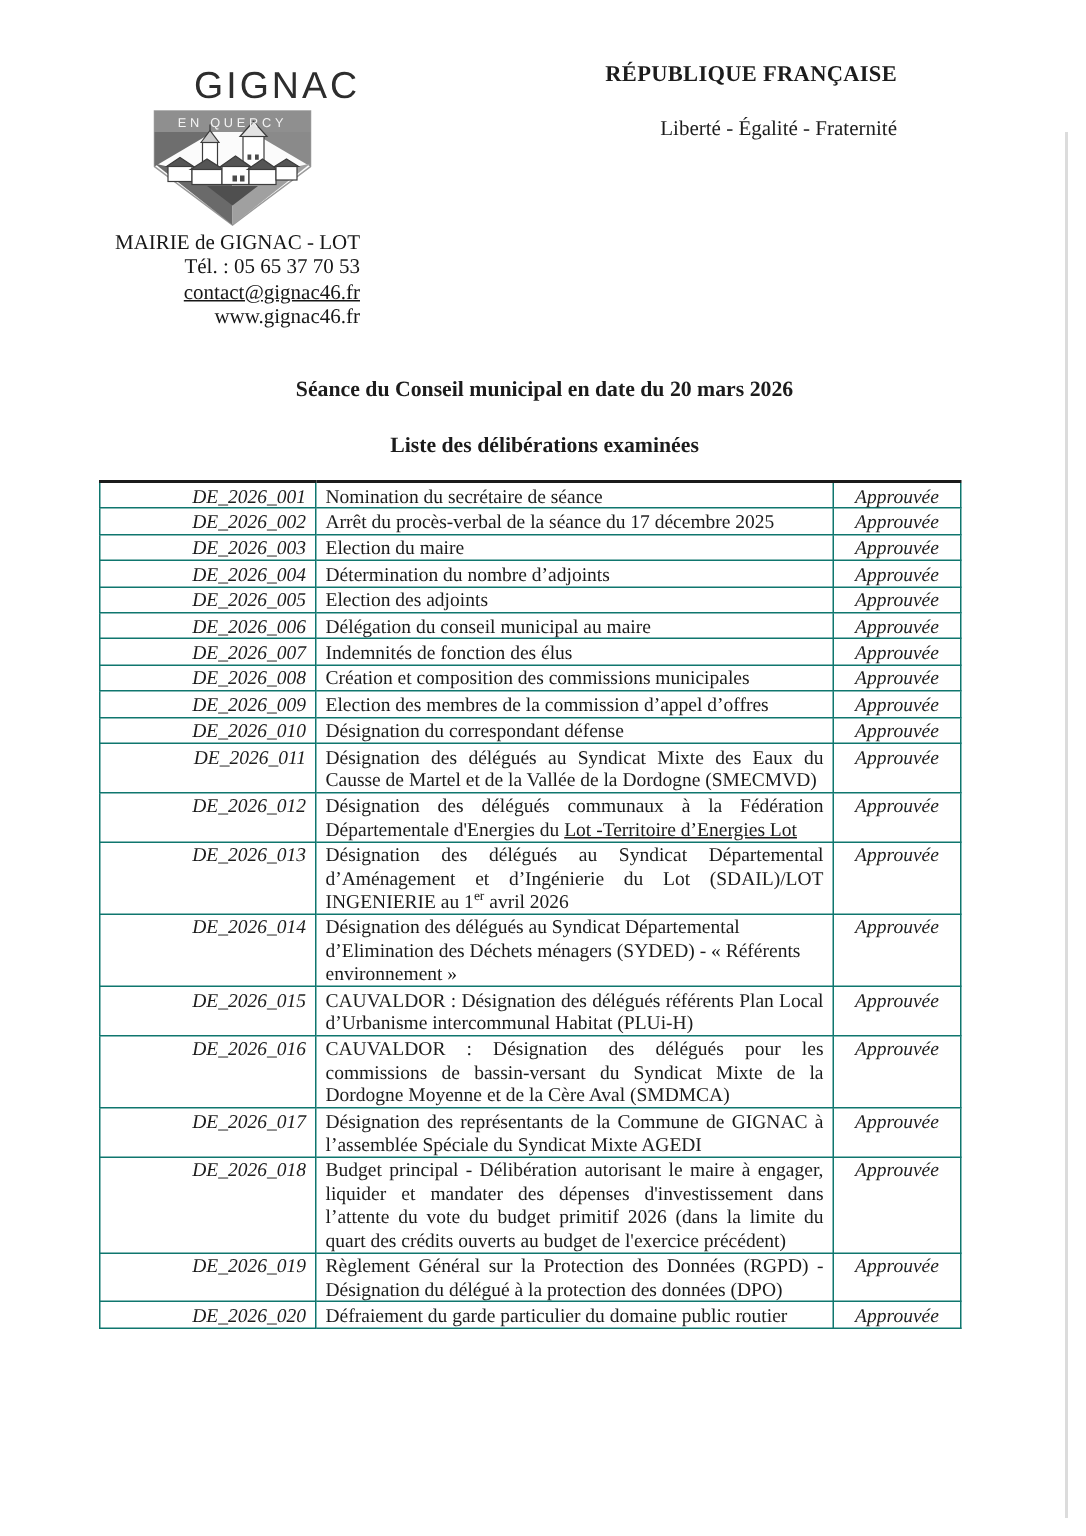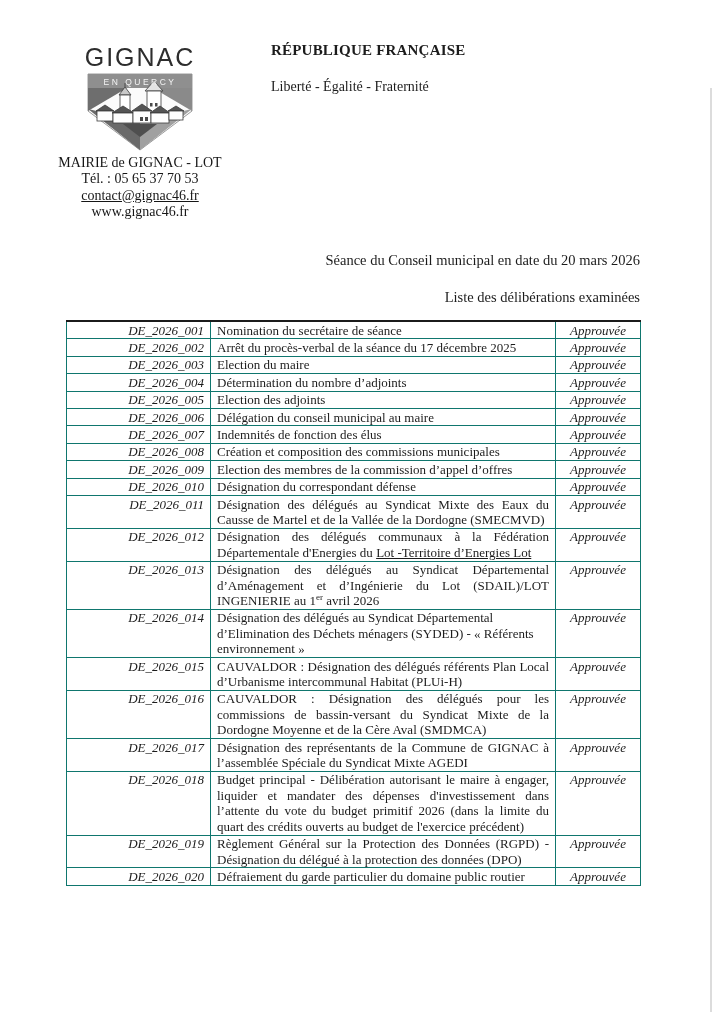--- a/index.html
+++ b/index.html
@@ -2,36 +2,36 @@
 <html><head>
 <meta charset="utf-8">
 <style>
   html,body { margin:0; padding:0; background:#ffffff; }
   .page {
     position:relative; width:724px; height:1024px; background:#ffffff;
     font-family:"Liberation Serif","DejaVu Serif",serif; color:#1c1c1c; overflow:hidden;
   }
 
   
-  .logo-block { position:absolute; left:55px; top:44px; width:170px; text-align:center; }
+  .logo-block { position:absolute; left:70px; top:44px; width:170px; text-align:right; }
   .wordmark {
     font-family:"Liberation Sans","DejaVu Sans",sans-serif;
     font-size:25px; letter-spacing:2px; color:#2d2d2d; font-weight:500; line-height:1.1;
   }
   .shield { display:block; margin:1px auto 4px auto; }
   .contact-block { font-size:14px; line-height:16.5px; color:#161616; margin-top:2px; }
   .contact-block .email { text-decoration:underline; }
 
   
-  .republic-block { position:absolute; left:271px; top:42px; width:310px; text-align:left; }
+  .republic-block { position:absolute; left:288px; top:42px; width:310px; text-align:right; }
   .republic-title { font-weight:bold; font-size:15px; letter-spacing:0.2px; }
   .republic-motto { font-size:14px; margin-top:20px; }
 
   
-  .doc-title { position:absolute; left:66px; width:574px; text-align:right; font-weight:normal; font-size:14.5px; }
+  .doc-title { position:absolute; left:76px; width:574px; text-align:center; font-weight:bold; font-size:14.5px; }
   .doc-title.session { top:252px; }
   .doc-title.list    { top:289px; }
 
   
   .delib-table {
     position:absolute; left:66px; top:320px; width:574px;
     border-collapse:collapse; table-layout:fixed; font-size:13px;
   }
   .delib-table td {
     border:1px solid #0f766e; vertical-align:top;

